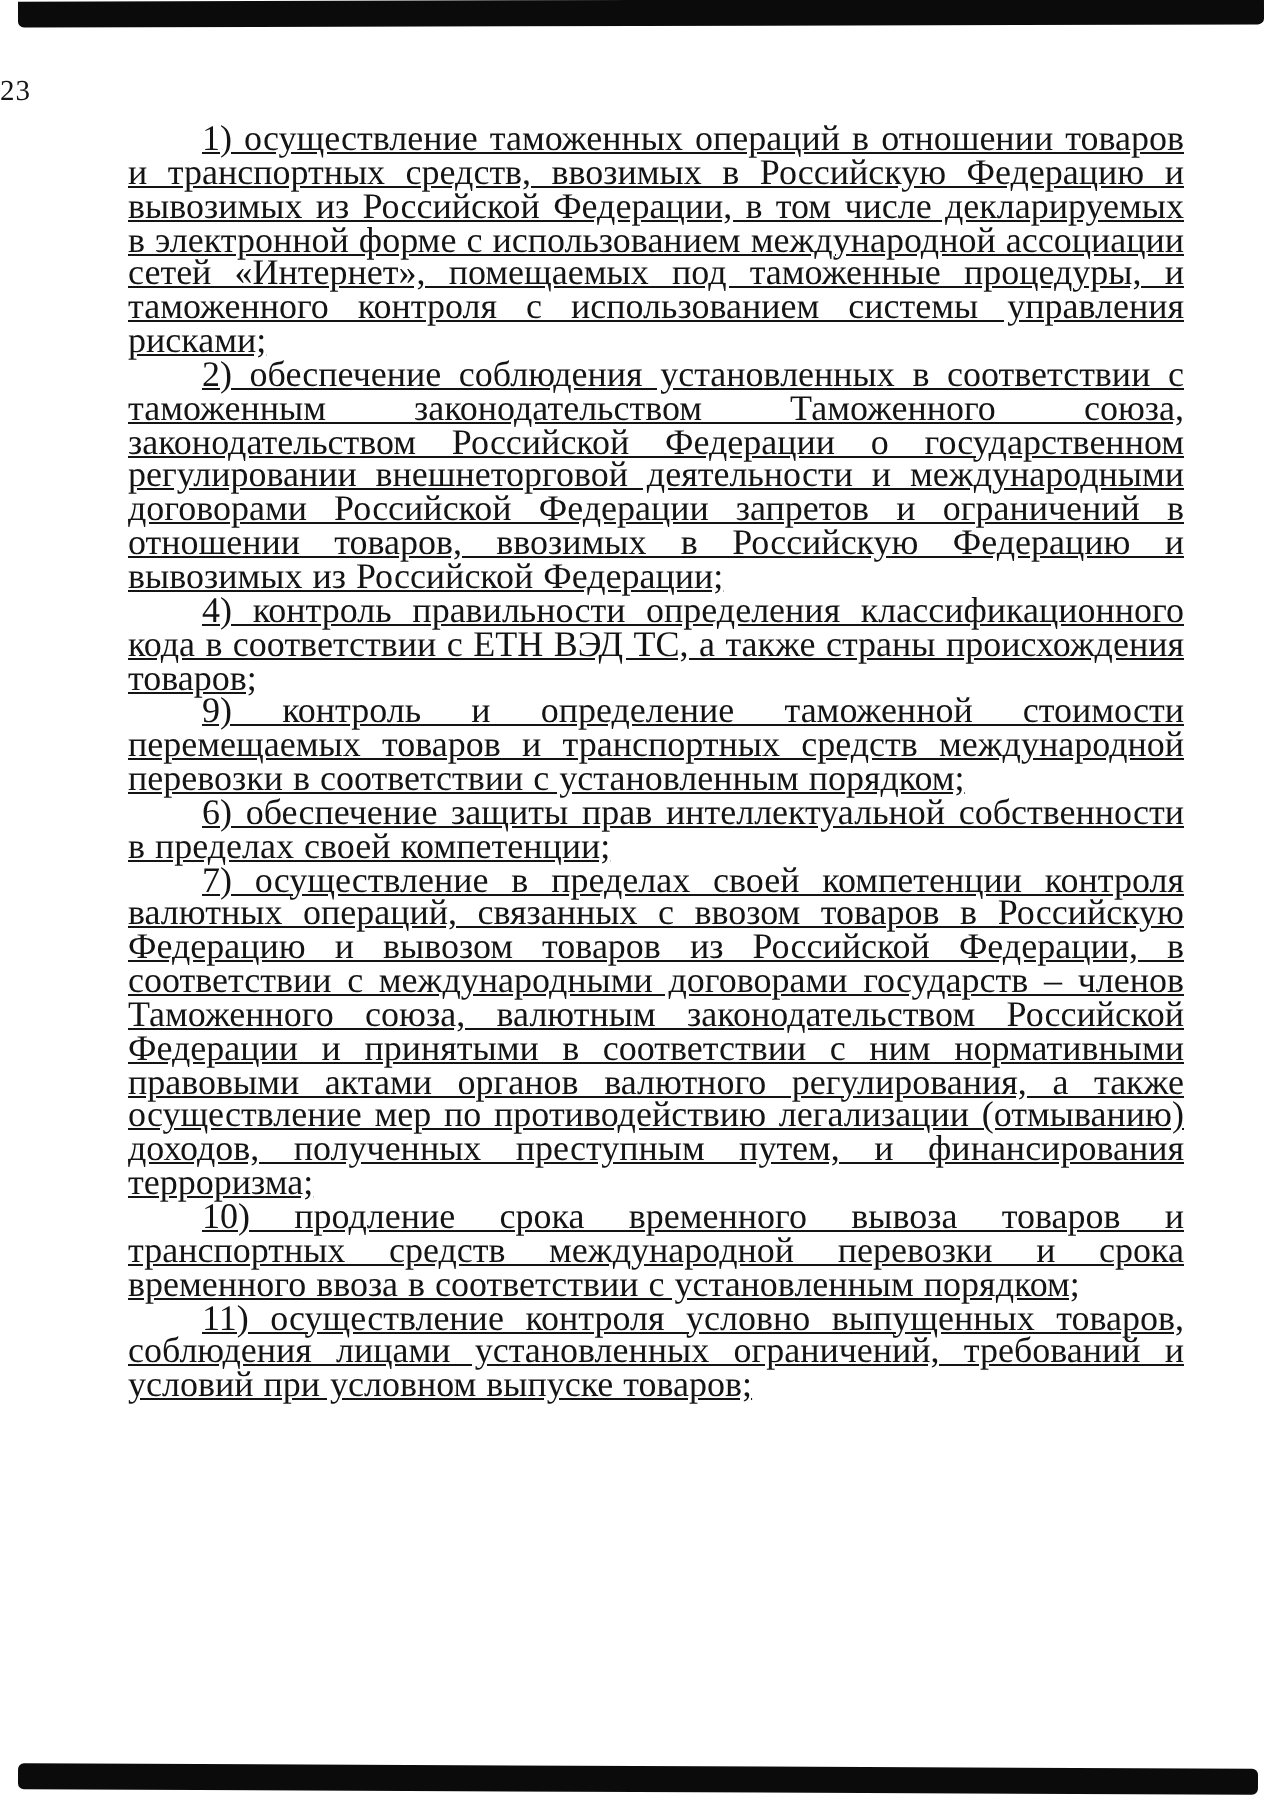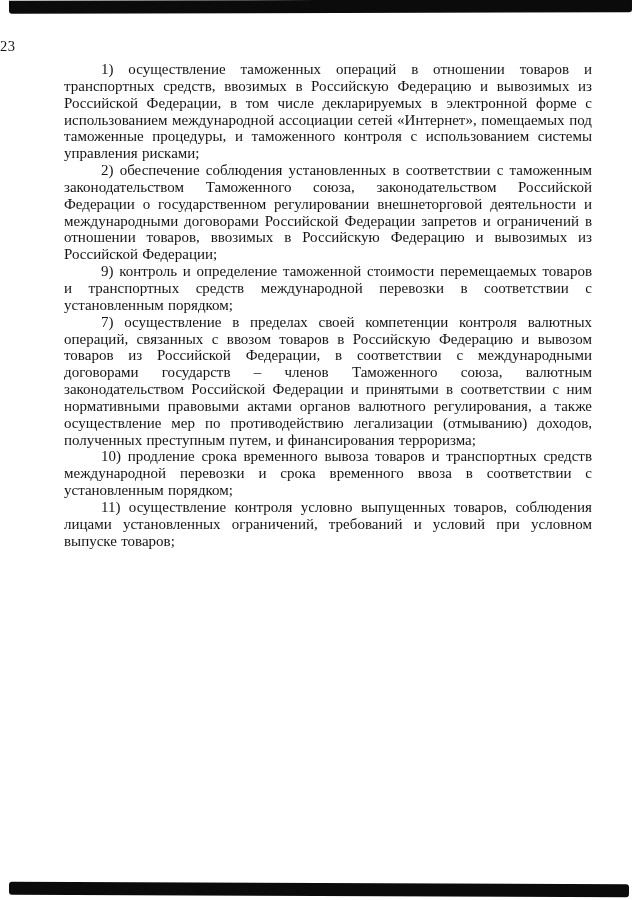--- a/index.html
+++ b/index.html
@@ -42,44 +42,47 @@
     width: 100%;
     text-align: left;
     font-size: 14.5px;
     letter-spacing: 0.5px;
   }
   .content {
     position: absolute;
     top: 61px;
     left: 64px;
     width: 528px;
-    font-size: 15px;
+    font-size: 18px;
     line-height: 16.85px;
     text-align: justify;
+    text-decoration: underline;
   }
   .content p {
     margin: 0;
     padding: 0;
     text-indent: 37px;
     word-spacing: 0.5px;
   }
 </style>
 </head>
 <body>
 
 <div class="page">
 
   <div class="scan-bar top"></div>
 
   <div class="page-number">23</div>
 
   <div class="content">
     <p>1) осуществление таможенных операций в отношении товаров и транспортных средств, ввозимых в Российскую Федерацию и вывозимых из Российской Федерации, в том числе декларируемых в электронной форме с использованием международной ассоциации сетей «Интернет», помещаемых под таможенные процедуры, и таможенного контроля с использованием системы управления рисками;</p>
     <p>2) обеспечение соблюдения установленных в соответствии с таможенным законодательством Таможенного союза, законодательством Российской Федерации о государственном регулировании внешнеторговой деятельности и международными договорами Российской Федерации запретов и ограничений в отношении товаров, ввозимых в Российскую Федерацию и вывозимых из Российской Федерации;</p>
+    <p>4) контроль правильности определения классификационного кода в соответствии с ЕТН ВЭД ТС, а также страны происхождения товаров;</p>
     <p>9) контроль и определение таможенной стоимости перемещаемых товаров и транспортных средств международной перевозки в соответствии с установленным порядком;</p>
+    <p>6) обеспечение защиты прав интеллектуальной собственности в пределах своей компетенции;</p>
     <p>7) осуществление в пределах своей компетенции контроля валютных операций, связанных с ввозом товаров в Российскую Федерацию и вывозом товаров из Российской Федерации, в соответствии с международными договорами государств – членов Таможенного союза, валютным законодательством Российской Федерации и принятыми в соответствии с ним нормативными правовыми актами органов валютного регулирования, а также осуществление мер по противодействию легализации (отмыванию) доходов, полученных преступным путем, и финансирования терроризма;</p>
     <p>10) продление срока временного вывоза товаров и транспортных средств международной перевозки и срока временного ввоза в соответствии с установленным порядком;</p>
     <p>11) осуществление контроля условно выпущенных товаров, соблюдения лицами установленных ограничений, требований и условий при условном выпуске товаров;</p>
   </div>
 
   <div class="scan-bar bottom"></div>
 
 </div>
 
 </body></html>

